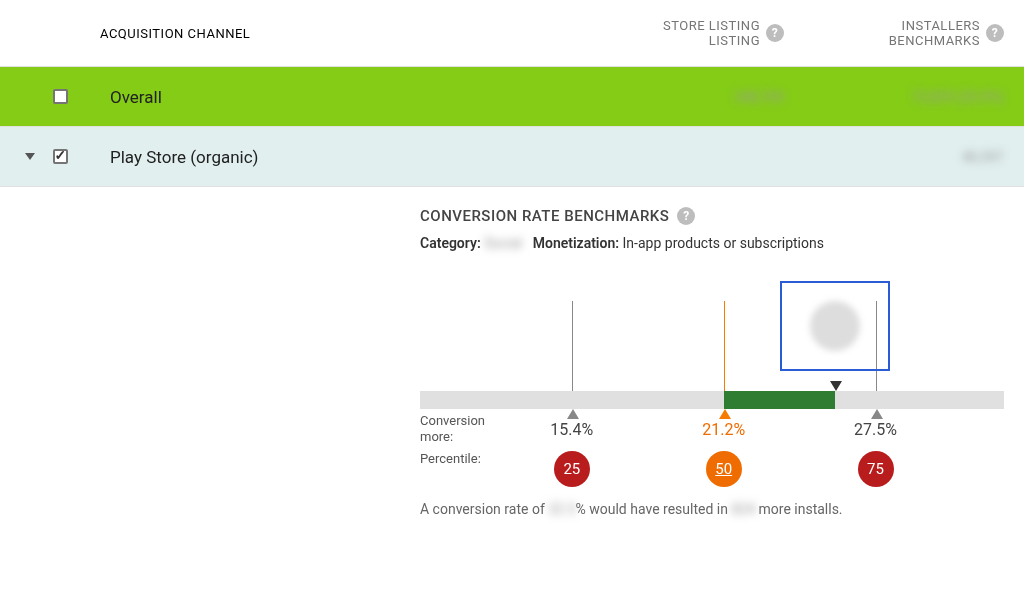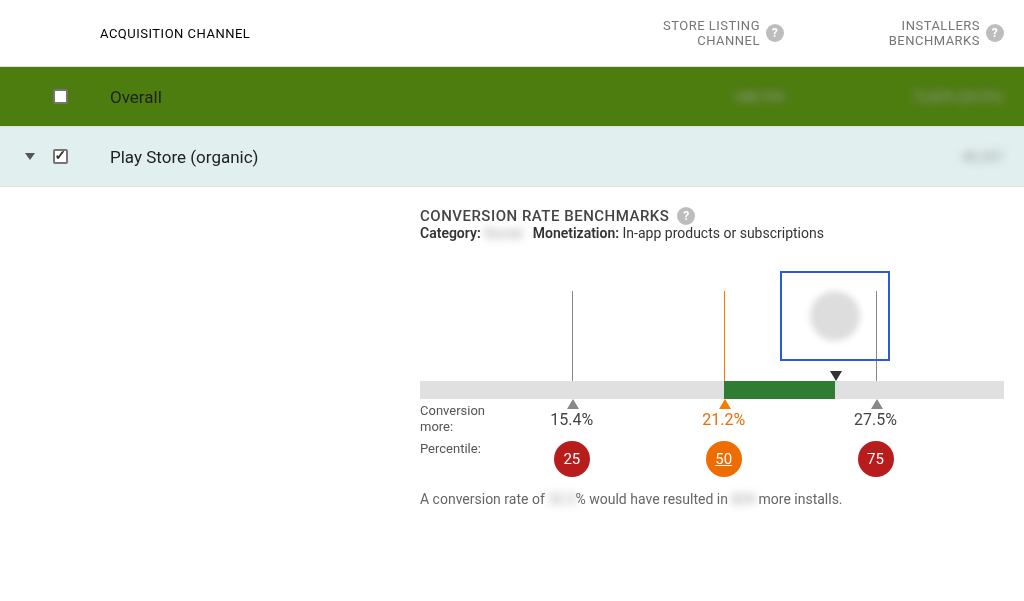--- a/index.html
+++ b/index.html
@@ -7,40 +7,40 @@
     
     .table-header { display: flex; align-items: center; padding: 18px 20px 18px 40px; border-bottom: 1px solid #e0e0e0; }
     .col-channel { flex: 1; color: #000000; font-size: 13px; letter-spacing: 0.5px; padding-left: 60px; }
     .col-visitors { width: 220px; text-align: right; color: #757575; font-size: 13px; letter-spacing: 0.5px; display:flex; justify-content:flex-end; align-items:center; gap:6px; }
     .col-visitors .inner { display:flex; flex-direction:column; align-items:flex-end; }
     .col-installers { width: 220px; text-align: right; color: #757575; font-size: 13px; letter-spacing: 0.5px; display:flex; justify-content:flex-end; align-items:center; gap:6px; }
     .col-installers .inner { display:flex; flex-direction:column; align-items:flex-end; }
     
     .help-icon { display: inline-flex; width: 18px; height: 18px; border-radius: 50%; background: #bdbdbd; color: #fff; font-size: 12px; justify-content: center; align-items: center; font-weight: bold; cursor: pointer; }
     
-    .table-row { display: flex; align-items: center; padding: 14px 20px 14px 20px; background: #4d7c0f; border-bottom: 1px solid #e0e0e0; min-height: 60px; }
+    .table-row { display: flex; align-items: center; padding: 14px 20px 14px 20px; background: #84cc16; border-bottom: 1px solid #e0e0e0; min-height: 60px; }
     .table-row.selected { background: #e1f0ef; }
     .expand-col { width: 20px; display:flex; justify-content:center; }
     .expand-icon { width: 0; height: 0; border-left: 5px solid transparent; border-right: 5px solid transparent; border-top: 7px solid #555; }
     .checkbox-col { width: 40px; display:flex; justify-content:center; }
     .checkbox { width: 15px; height: 15px; border: 2px solid #757575; border-radius: 2px; background: #fff; position: relative; cursor: pointer; }
     .checkbox.checked::after { content: "✓"; position: absolute; top: -4px; left: 0px; font-size: 14px; color: #333; font-weight: bold; }
     .row-label { flex: 1; color: #212121; font-size: 17px; padding-left: 30px; }
     .row-value { width: 220px; display:flex; flex-direction:column; align-items:flex-end; gap: 2px; }
     
     .blur { filter: blur(4px); color: #999; user-select:none; }
     
     .redbox { border: 2px solid #d82e2e; padding: 4px 8px; display:flex; flex-direction:column; align-items:flex-end; gap: 2px; }
     .spark-row { display:flex; align-items:center; gap: 6px; }
     .sparkbar { width: 70px; height: 8px; background: #e0e0e0; position: relative; }
     .sparkbar-fill { position: absolute; left: 35%; width: 18%; height: 100%; background: #2e7d32; }
     .delta { color: #2e7d32; font-size: 13px; }
     
     .detail-section { padding: 20px 20px 20px 420px; }
-    .detail-title { font-size: 15px; font-weight: 500; color: #444; letter-spacing: 0.5px; display:flex; align-items:center; gap: 8px; }
+    .detail-title { font-size: 15px; font-weight: 500; color: #444; letter-spacing: 0.5px; display:flex; align-items:center; gap: 8px; margin-bottom: 10px; }
     .detail-meta { font-size: 14px; color: #333; margin-bottom: 30px; }
     .detail-meta strong { font-weight: 600; }
     
     .chart-wrap { position: relative; height: 190px; margin-bottom: 10px; }
     .chart-track { position: absolute; top: 110px; left: 0; right: 0; height: 18px; background: #e0e0e0; }
     .chart-green { position: absolute; top: 0; height: 100%; background: #2e7d32; }
     
     .marker-line { position: absolute; width: 1px; background: #888; top: 20px; height: 90px; }
     .marker-line.orange { background: #f57c00; }
     .marker-tri { position: absolute; width: 0; height: 0; border-left: 6px solid transparent; border-right: 6px solid transparent; border-bottom: 10px solid #888; top: 128px; transform: translateX(-5px); }
@@ -65,21 +65,21 @@
     .footer-note .blur { display:inline-block; }
   </style>
 </head>
 <body>
 
 <div class="table-header">
   <div class="col-channel">ACQUISITION CHANNEL</div>
   <div class="col-visitors">
     <div class="inner">
       <span>STORE LISTING</span>
-      <span>CHANNEL</span>
+      <span>LISTING</span>
     </div>
     <span class="help-icon">?</span>
   </div>
   <div class="col-installers">
     <div class="inner">
       <span>INSTALLERS</span>
       <span>BENCHMARKS</span>
     </div>
     <span class="help-icon">?</span>
   </div>

